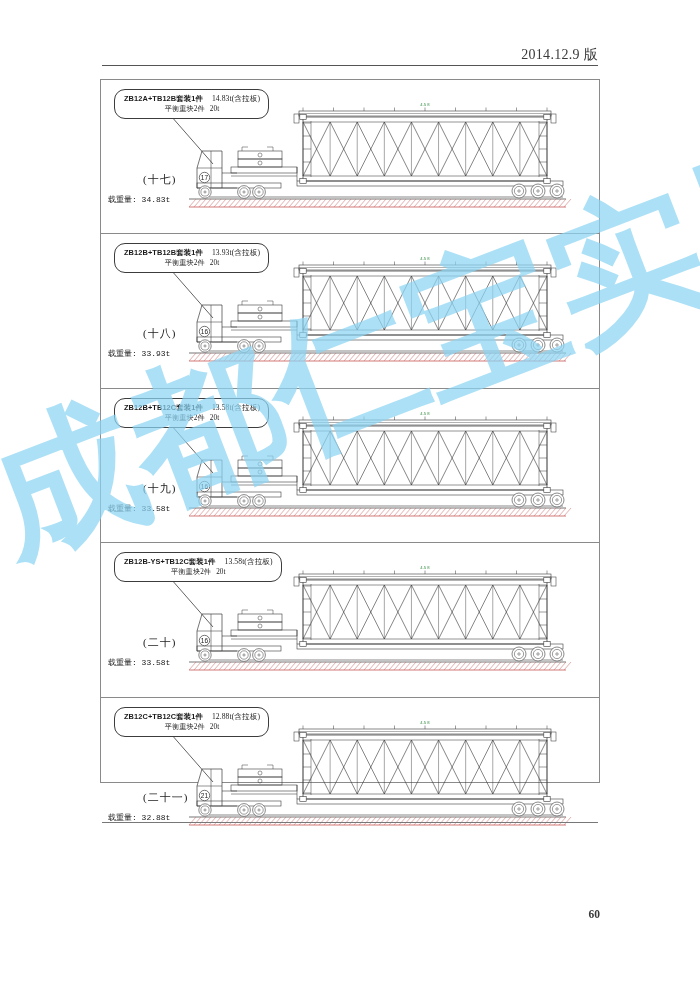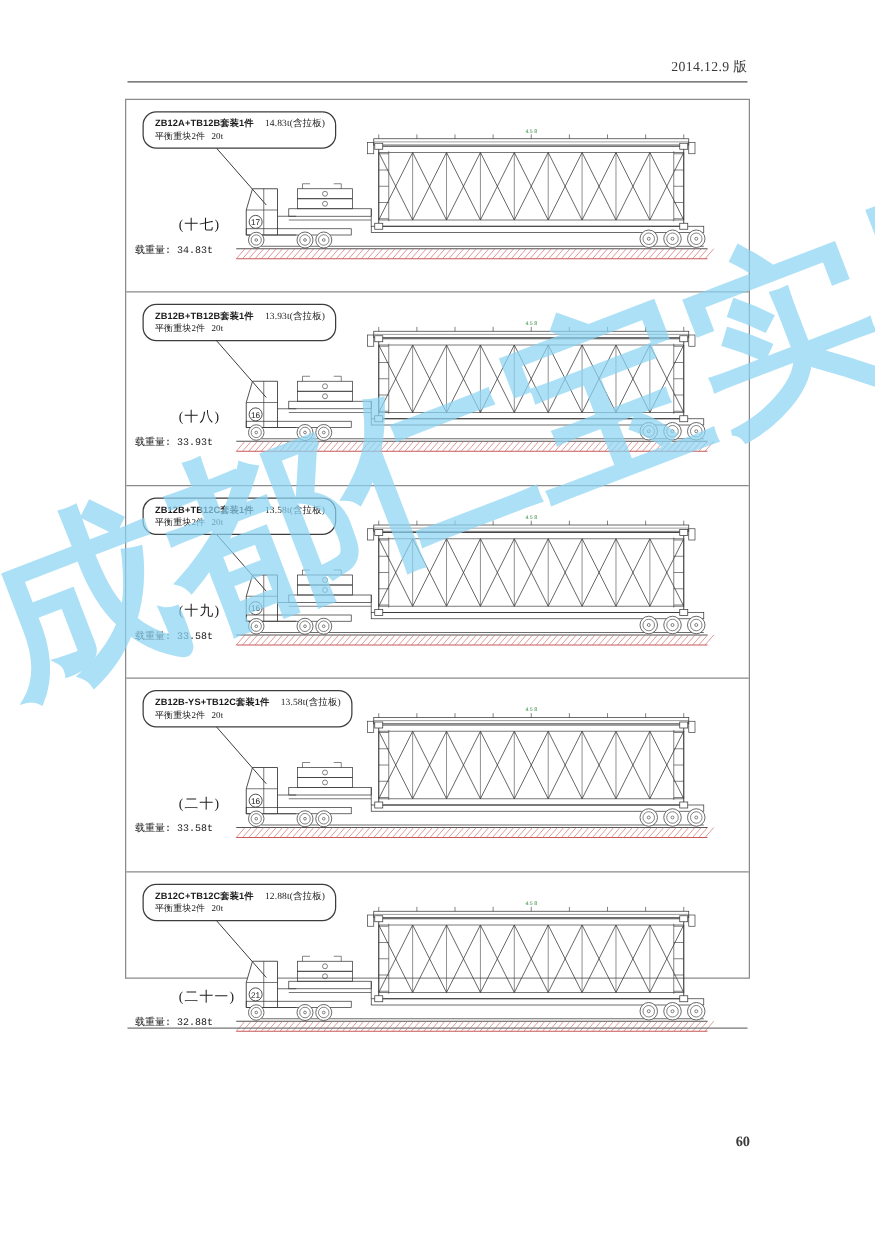--- a/index.html
+++ b/index.html
@@ -21,21 +21,21 @@
     position: absolute;
     left: 102px;
     top: 46px;
     width: 496px;
     height: 22px;
   }
   #header-date {
     position: absolute;
     right: 0;
     top: 0;
-    font-size: 11px;
+    font-size: 14px;
     letter-spacing: 0.3px;
     color: #3a3a3a;
     white-space: nowrap;
   }
   #header-rule {
     position: absolute;
     left: 0;
     right: 0;
     top: 19px;
     height: 1px;
@@ -107,20 +107,21 @@
   .callout-line1 .code {
     font-weight: bold;
     font-family: "Liberation Sans", sans-serif;
     font-size: 7.4px;
   }
   .callout-line1 .wt { margin-left: 9px; }
   .callout-line2 {
     font-size: 7.2px;
     line-height: 10px;
     letter-spacing: 0.1px;
+    text-align: center;
   }
   .callout-line2 .cw-qty { margin-left: 5px; }
   .callout-tail {
     position: absolute;
     z-index: 5;
     stroke: #3c3c3c;
     stroke-width: 0.9;
     fill: none;
     left: 0; top: 0;
     width: 500px;

